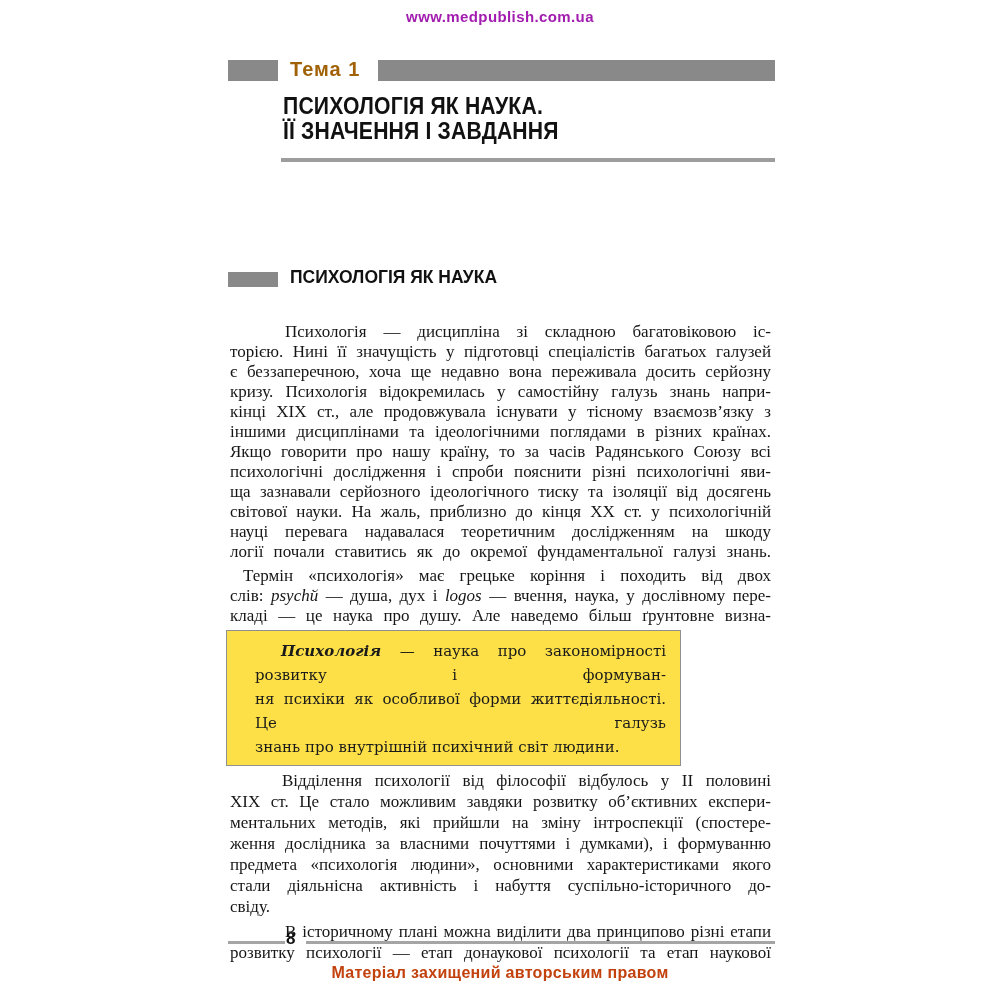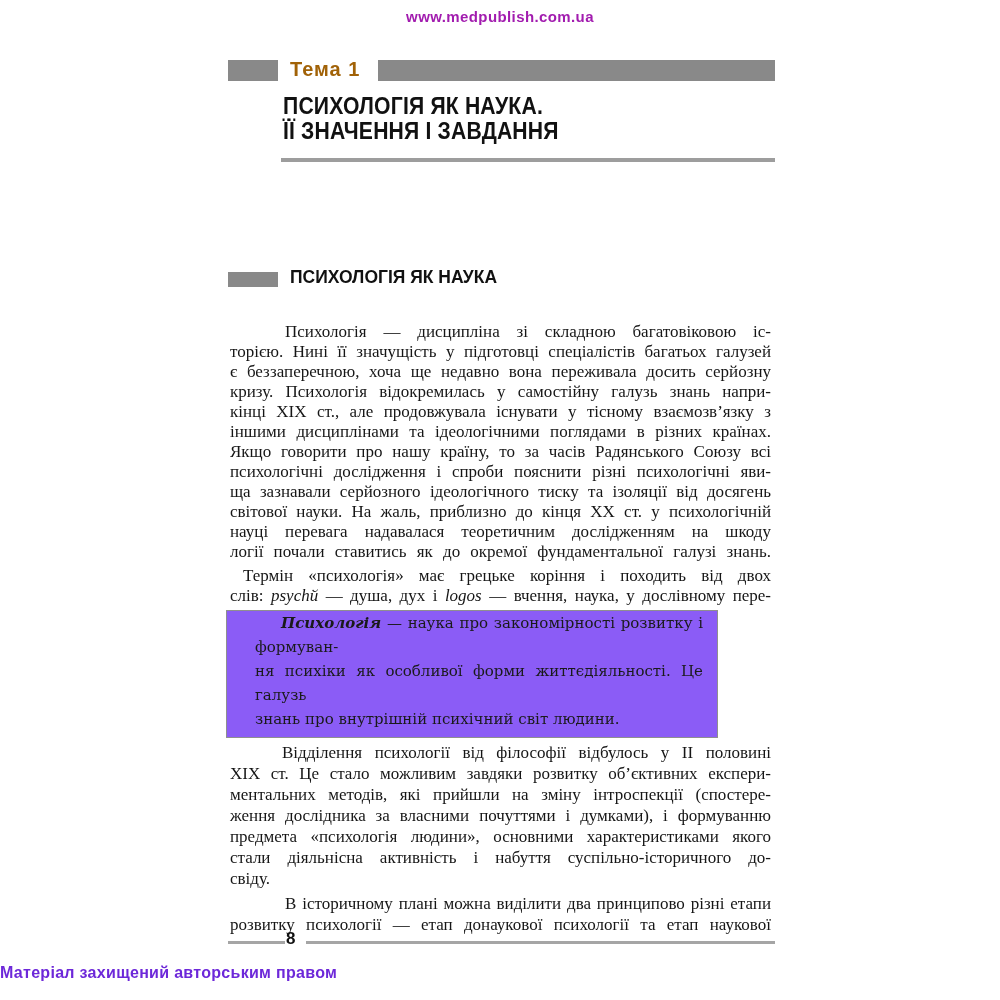--- a/index.html
+++ b/index.html
@@ -28,33 +28,33 @@
           font-family:"Liberation Sans", sans-serif; font-weight:bold; font-size:19px;
           color:#111; transform:scaleX(0.92); transform-origin:left top; white-space:nowrap; }
 
   .body-col { position:absolute; left:226px; top:318px; width:549px; font-size:17px; color:#161616; }
   .para { margin:4px; }
   .bline { text-align:justify; text-align-last:justify; }
   .bline.noj { text-align-last:left; }
   .para.tight .bline { line-height:20px; }
   .para.loose .bline { line-height:21px; }
 
-  .def-box { box-sizing:border-box; width:492px; background:#8b5cf6; border:1px solid #8f8f8f;
-          padding:0 14px 6px 28px; font-family:"DejaVu Serif", serif; font-size:15px; color:#1a1a1a; }
+  .def-box { box-sizing:border-box; width:455px; background:#fde047; border:1px solid #8f8f8f;
+          padding:8px 14px 6px 28px; font-family:"DejaVu Serif", serif; font-size:15px; color:#1a1a1a; }
   .def-box .bline { line-height:24px; }
 
   .frule { position:absolute; top:941px; height:3px; background:#a5a5a5; }
   .frule.l { left:228px; width:57px; }
   .frule.r { left:306px; width:469px; }
   .pagenum { position:absolute; left:286px; top:929px;
           font-family:"Liberation Sans", sans-serif; font-weight:bold; font-size:17px; color:#111; }
 
-  .watermark-bottom { position:absolute; top:964px; left:0; right:0; 
+  .watermark-bottom { position:absolute; top:964px; left:0; right:0; text-align:center;
           font-family:"Liberation Sans", sans-serif; font-weight:bold; font-size:16px;
-          color:#6d28d9; letter-spacing:0.3px; }
+          color:#c2410c; letter-spacing:0.3px; }
 </style>
 </head>
 <body>
 
 <div class="page">
 
   <div class="watermark-top">www.medpublish.com.ua</div>
 
   <div class="chapter-block"></div>
   <div class="chapter-label">Тема 1</div>
@@ -80,20 +80,21 @@
         <div class="bline">Якщо говорити про нашу країну, то за часів Радянського Союзу всі</div>
         <div class="bline">психологічні дослідження і спроби пояснити різні психологічні яви-</div>
         <div class="bline">ща зазнавали серйозного ідеологічного тиску та ізоляції від досягень</div>
         <div class="bline">світової науки. На жаль, приблизно до кінця XX ст. у психологічній</div>
         <div class="bline">науці перевага надавалася теоретичним дослідженням на шкоду</div>
         <div class="bline">логії почали ставитись як до окремої фундаментальної галузі знань.</div>
       </div>
       <div class="para tight">
         <div class="bline" style="text-indent: 13px;">Термін «психологія» має грецьке коріння і походить від двох</div>
         <div class="bline"><span>слів: </span><span style="font-style: italic;">psychй</span><span> — душа, дух і </span><span style="font-style: italic;">logos</span><span> — вчення, наука, у дослівному пере-</span></div>
+        <div class="bline">кладі — це наука про душу. Але наведемо більш ґрунтовне визна-</div>
       </div>
       <div class="def-box">
         <div class="bline" style="text-indent: 26px;"><span style="font-weight: bold; font-style: italic;">Психологія</span><span> — наука про закономірності розвитку і формуван-</span></div>
         <div class="bline">ня психіки як особливої форми життєдіяльності. Це галузь</div>
         <div class="bline noj">знань про внутрішній психічний світ людини.</div>
       </div>
       <div class="para loose">
         <div class="bline" style="text-indent: 52px;">Відділення психології від філософії відбулось у ІІ половині</div>
         <div class="bline">XIX ст. Це стало можливим завдяки розвитку об’єктивних експери-</div>
         <div class="bline">ментальних методів, які прийшли на зміну інтроспекції (спостере-</div>

